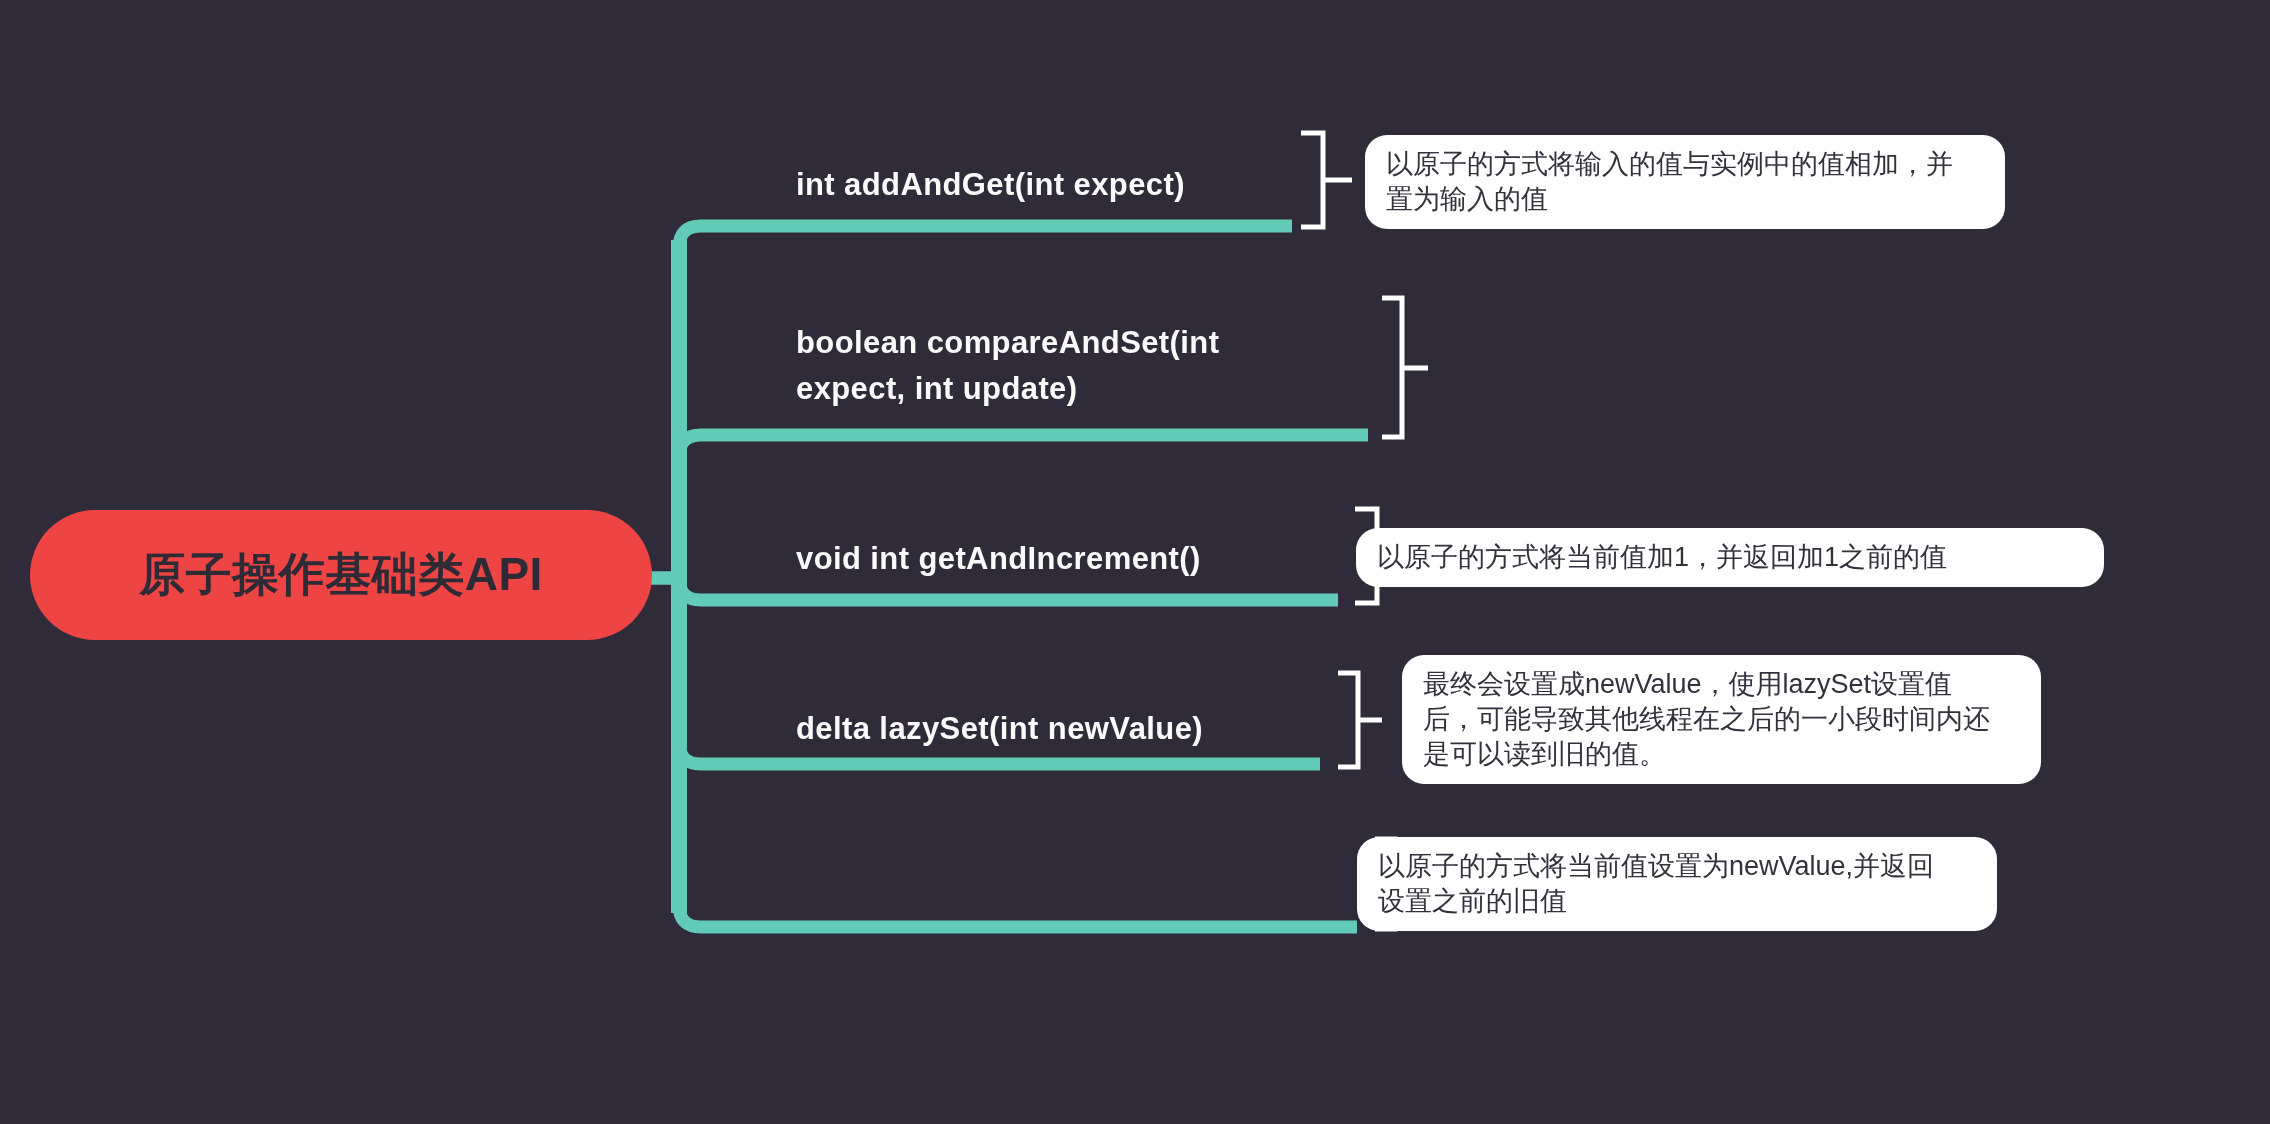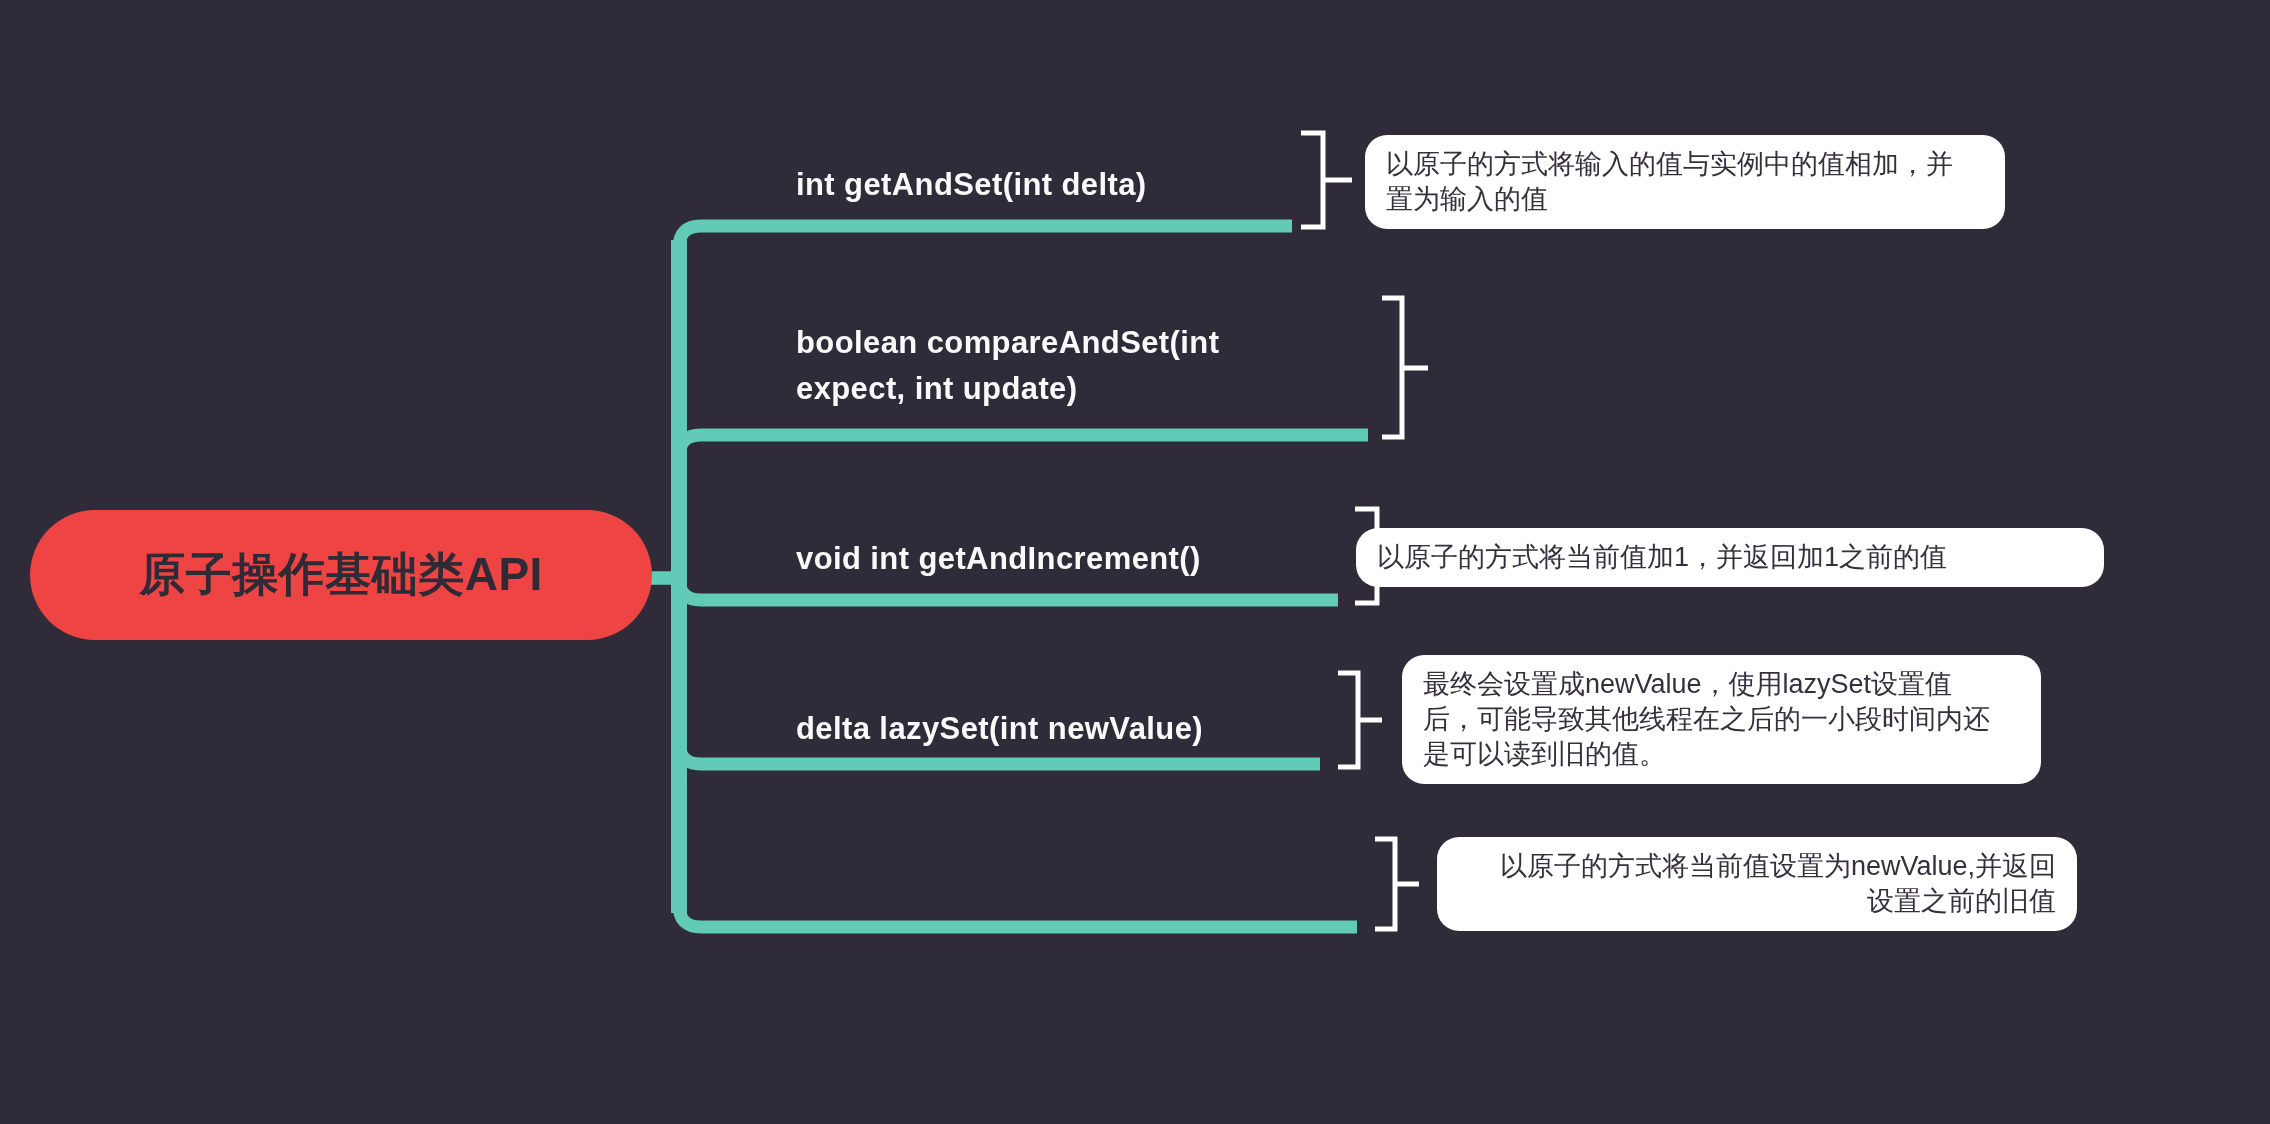--- a/index.html
+++ b/index.html
@@ -69,21 +69,21 @@
   
   .m1 { top: 163px; line-height: 44px; }
   .m2 { top: 320px; }
   .m3 { top: 537px; line-height: 44px; }
   .m4 { top: 707px; line-height: 44px; }
   .m5 { top: 867px; line-height: 44px; }
   .d1 { left: 1365px; top: 135px; width: 640px; }
   .d2 { left: 1445px; top: 322px; width: 642px; }
   .d3 { left: 1356px; top: 528px; width: 748px; }
   .d4 { left: 1402px; top: 655px; width: 639px; }
-  .d5 { left: 1437px; top: 837px; width: 640px; text-align: right; }
+  .d5 { left: 1357px; top: 837px; width: 640px; }
 </style>
 </head>
 <body>
 
 <div class="stage">
 
   <svg class="wires" width="2270" height="1124" viewBox="0 0 2270 1124">
 
     <g stroke="#62CBB7" stroke-width="13" fill="none" stroke-linejoin="round">
       <path d="M650,578 L679,578 L679,248 Q679,226 701,226 L1292,226"></path>
@@ -100,21 +100,21 @@
       <path d="M1355,509 L1377,509 L1377,603 L1355,603 M1377,557 L1403,557"></path>
       <path d="M1338,673 L1358,673 L1358,767 L1338,767 M1358,720 L1382,720"></path>
       <path d="M1375,839 L1395,839 L1395,929 L1375,929 M1395,884 L1419,884"></path>
     </g>
   </svg>
 
   <div class="root-node">
     <span class="root-label">原子操作基础类API</span>
   </div>
 
-  <div class="method m1">int getAndSet(int delta)</div>
+  <div class="method m1">int addAndGet(int expect)</div>
   <div class="desc-card d1">以原子的方式将输入的值与实例中的值相加，并
 置为输入的值</div>
 
   <div class="method m2">boolean compareAndSet(int
 expect, int update)</div>
 
   <div class="method m3">void int getAndIncrement()</div>
   <div class="desc-card d3">以原子的方式将当前值加1，并返回加1之前的值</div>
 
   <div class="method m4">delta lazySet(int newValue)</div>

